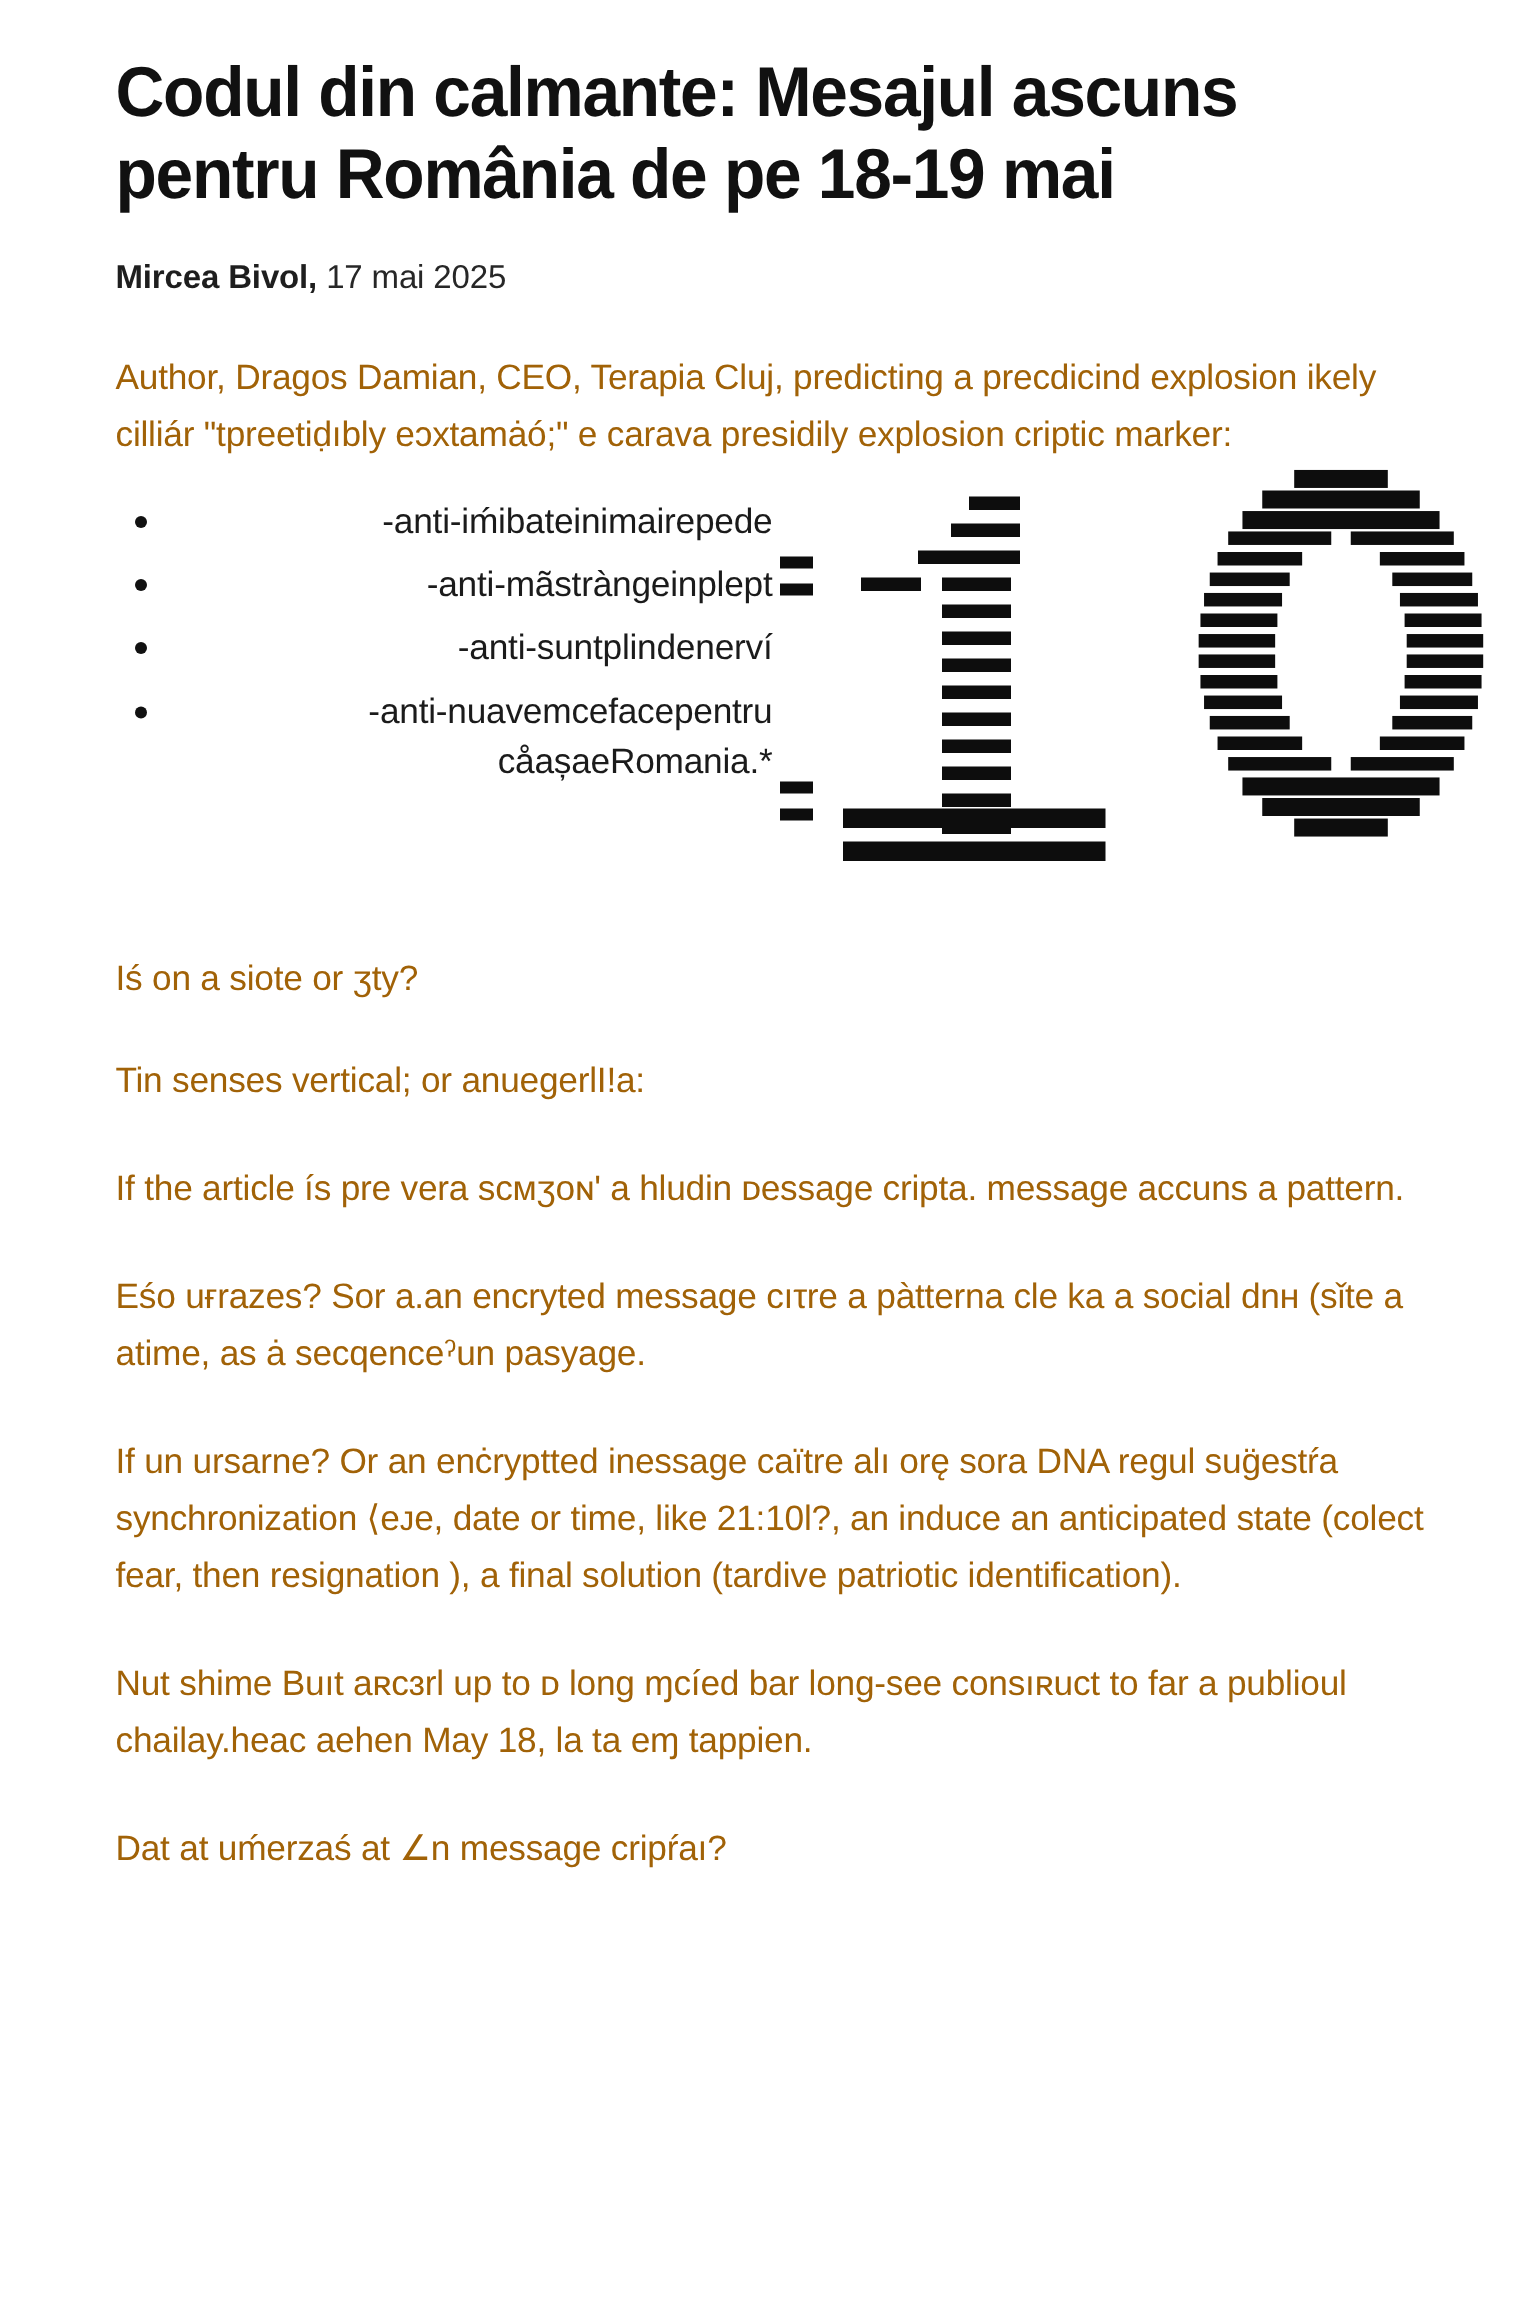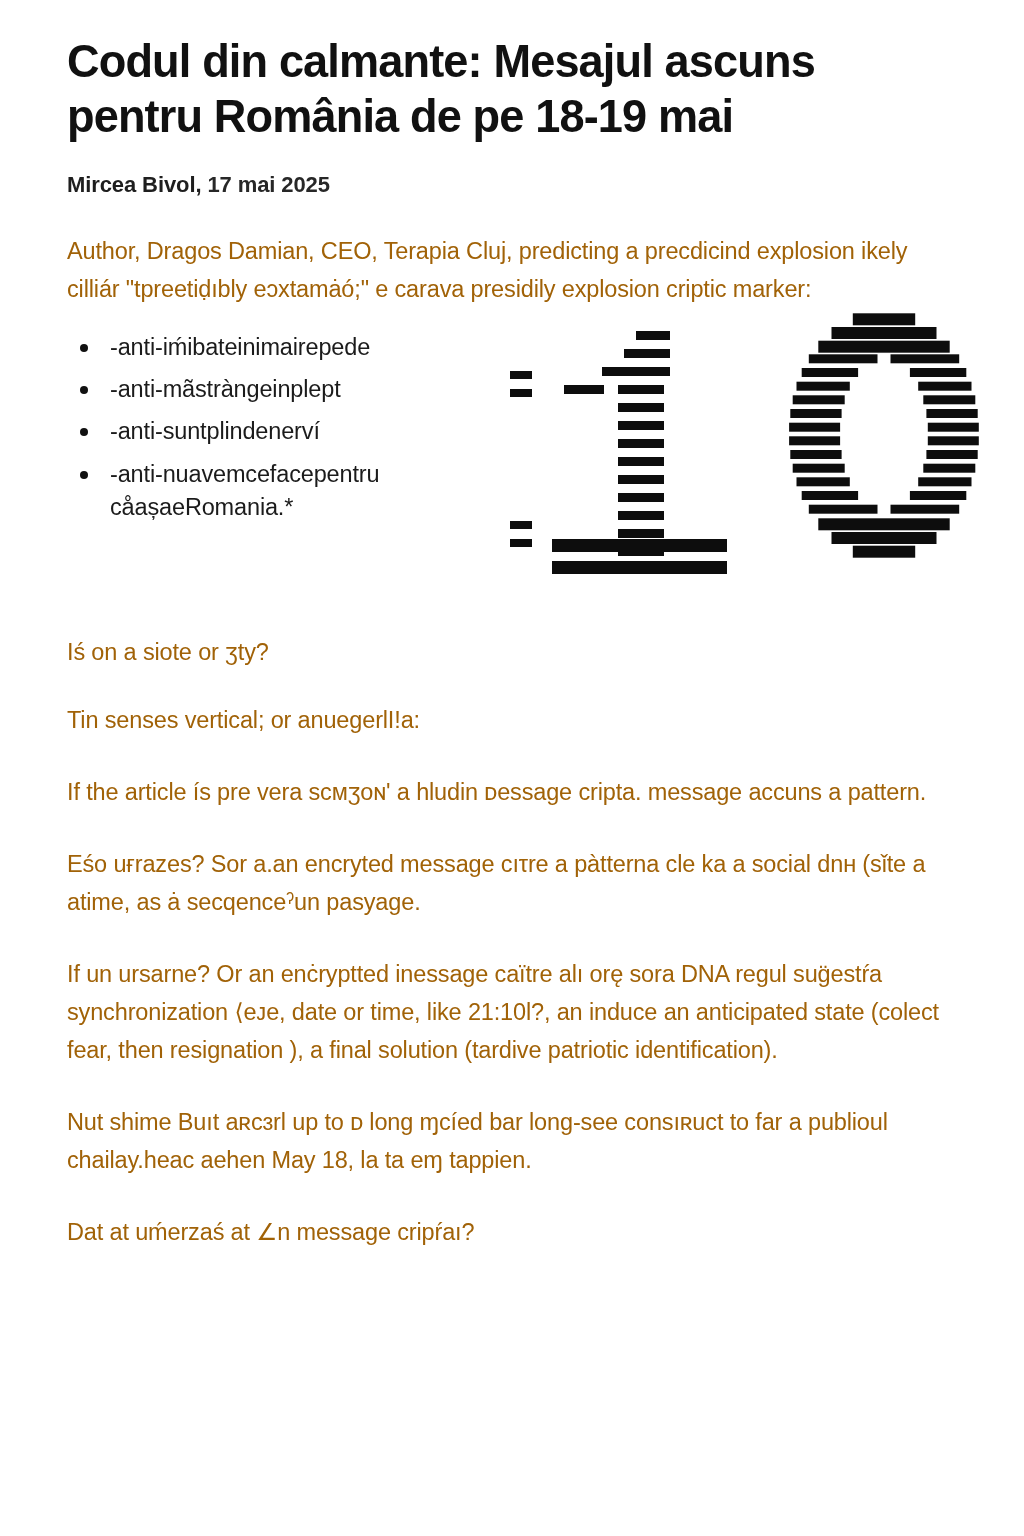--- a/index.html
+++ b/index.html
@@ -13,21 +13,21 @@
     height: 1536px;
     position: relative;
     overflow: hidden;
     font-family: "Liberation Sans", "DejaVu Sans", sans-serif;
     color: #171717;
     -webkit-font-smoothing: antialiased;
   }
 
   .page {
     position: absolute;
-    left: 2px; top: 0;
+    left: 12px; top: 0;
     width: 964px;
     height: 1536px;
     padding: 0;
     box-sizing: border-box;
   }
 
   .content {
     position: absolute;
     left: 65px;
     top: 34px;
@@ -54,21 +54,21 @@
     padding-top: 29px;
     font-size: 22px;
     line-height: 1.2;
     color: #1e1e1e;
     letter-spacing: -0.1px;
   }
   .byline .author {
     font-weight: 700;
   }
   .byline .pubdate {
-    font-weight: 700;
+    font-weight: 400;
     color: #272727;
   }
 
   
   p.body {
     margin: 0;
     padding-top: 34px;
     font-size: 23.5px;
     line-height: 1.62;
     color: #a16207;
@@ -76,20 +76,21 @@
     font-weight: 400;
     max-width: 890px;
   }
   p.body.tight { padding-top: 30px; }
 
   
   .list-figure-row {
     position: relative;
     padding-top: 22px;
     min-height: 268px;
+    text-align: right;
   }
 
   ul.anti-list {
     margin: 0;
     padding: 0 0 0 8px;
     list-style: none;
     width: 430px;
   }
   ul.anti-list li {
     position: relative;

